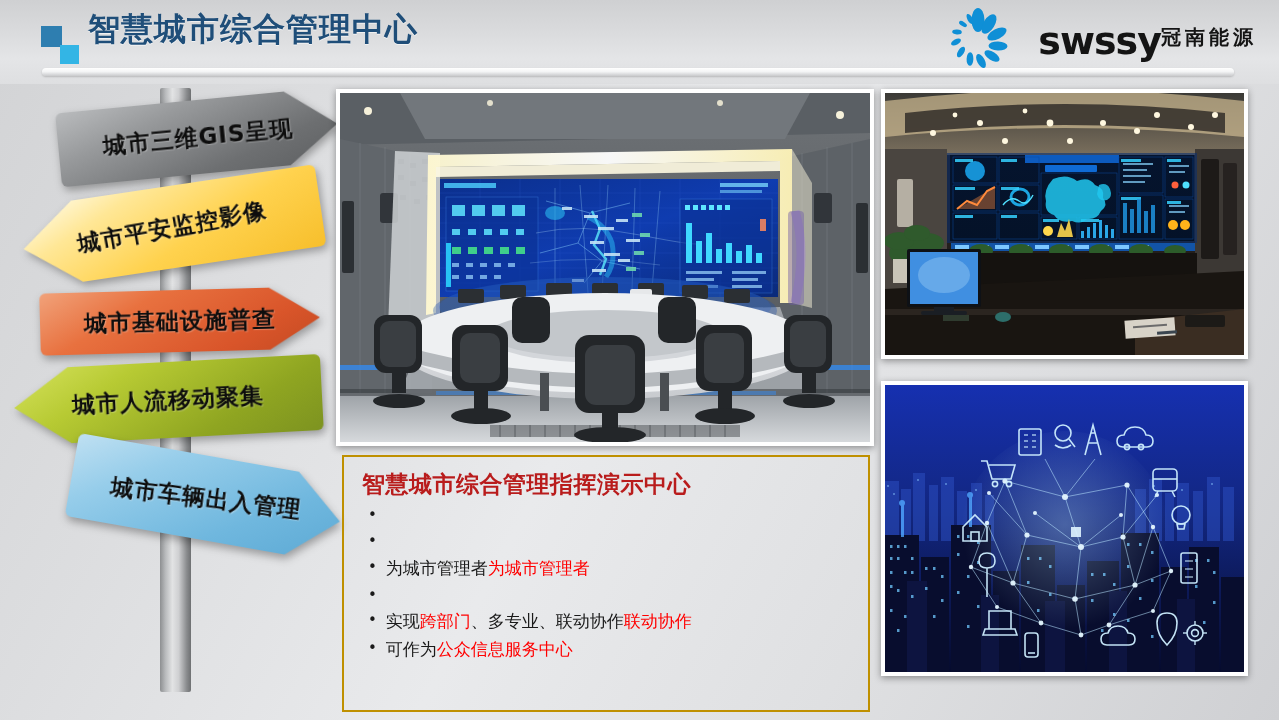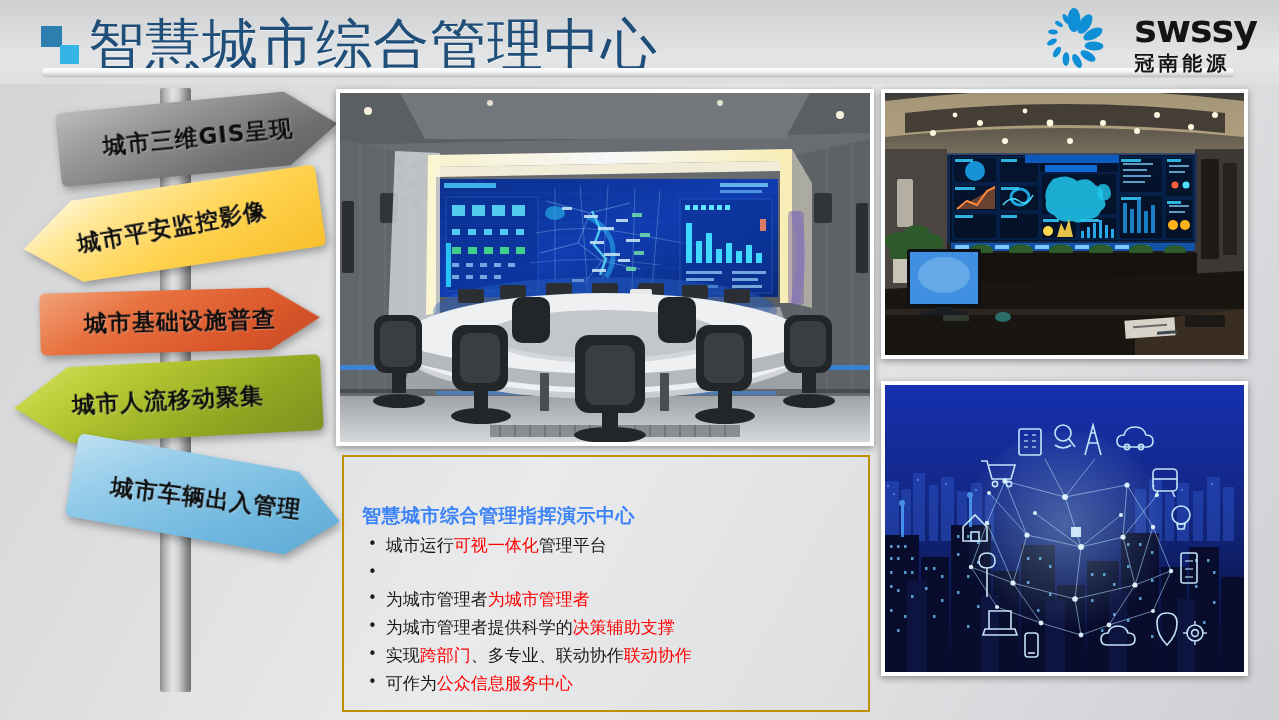--- a/index.html
+++ b/index.html
@@ -22,36 +22,36 @@
   #header-squares .sq-a {
     position:absolute; left:0; top:0; width:21px; height:21px;
     background:#2e7eb0;
   }
   #header-squares .sq-b {
     position:absolute; left:19px; top:19px; width:19px; height:19px;
     background:#33b5e5;
   }
   #page-title {
     position: absolute; left: 88px; top: 8px;
-    font-size: 56px; font-weight: normal; letter-spacing: 1px;
+    font-size: 32px; font-weight: bold; letter-spacing: 1px;
     color: #1f4e79;
     font-family: "DejaVu Sans", "Liberation Sans", sans-serif;
     text-shadow: 0 1px 0 rgba(255,255,255,.6);
   }
   #header-rule {
     position:absolute; left:42px; top:68px; width:1192px; height:8px;
     background: linear-gradient(180deg,#ffffff 0%, #f4f5f6 45%, #c9cacc 100%);
     border-radius: 4px;
     box-shadow: 0 1px 2px rgba(0,0,0,.18);
   }
 
   
   #logo { position:absolute; right:22px; top:6px; height:70px; display:flex; align-items:center; gap:10px; }
   #logo-mark { width:68px; height:68px; position:relative; }
-  #logo-text { display:flex; flex-direction:column; align-items:flex-start; line-height:1;margin-left:16px; }
+  #logo-text { display:flex; flex-direction:row; align-items:flex-start; line-height:1;margin-left:16px; }
   #logo-word {
     font-size: 38px; font-weight: bold; letter-spacing: -1px;
     color:#141414;
     font-family:"DejaVu Sans","Liberation Sans",sans-serif;
   }
   #logo-sub {
     font-size: 20px; font-weight: bold; letter-spacing: 4px; color:#141414;
     margin-top: 5px; font-family:"DejaVu Sans","Liberation Sans",sans-serif;text-align:center;
   }
 
@@ -129,23 +129,23 @@
   .photo > svg { display:block; width:100%; height:100%; }
 
   
   #callout {
     position:absolute; left:342px; top:455px; width:528px; height:257px;
     border: 2px solid #bf9000;
     background: rgba(255,255,255,0.0);
     padding: 12px 18px 8px 18px;
   }
   #callout-title {
-    font-size: 19px; font-weight:bold; color:#3b82f6;
+    font-size: 23px; font-weight:bold; color:#b91c1c;
     font-family:"DejaVu Sans","Liberation Sans",sans-serif;
-    margin-bottom: 4px; letter-spacing:.5px;margin-top:34px;
+    margin-bottom: 4px; letter-spacing:.5px;
   }
   .bullet-row {
     display:flex; align-items:flex-start; gap:9px;
     margin: 2.5px 0 2.5px 6px;
     font-size: 17px; color:#1a1a1a; line-height:1.5;
     font-family:"DejaVu Sans","Liberation Sans",sans-serif;
   }
   .bullet-dot { color:#1a1a1a; font-size:15px; line-height:1.55; }
   .hl { color:#ff0000; }
 </style>
@@ -889,32 +889,30 @@
       <path d="M222,260 q-6,0 -6,-6 q0,-6 7,-6 q2,-7 10,-7 q8,0 10,7 q7,0 7,6 q0,6 -6,6 Z"></path>
     </g>
   </svg>
 </div>
 
 <div id="callout">
   <div id="callout-title">智慧城市综合管理指挥演示中心</div>
   <div id="callout-list">
       <div class="bullet-row">
         <span class="bullet-dot">•</span>
-        <span><span>城市运行</span><span class="hl">可视一体化</span><span>管理平台</span></span>
       </div>
       <div class="bullet-row">
         <span class="bullet-dot">•</span>
       </div>
       <div class="bullet-row">
         <span class="bullet-dot">•</span>
         <span><span>为城市管理者</span><span class="hl">为城市管理者</span></span>
       </div>
       <div class="bullet-row">
         <span class="bullet-dot">•</span>
-        <span><span>为城市管理者提供科学的</span><span class="hl">决策辅助支撑</span></span>
       </div>
       <div class="bullet-row">
         <span class="bullet-dot">•</span>
         <span><span>实现</span><span class="hl">跨部门</span><span>、多专业、联动协作</span><span class="hl">联动协作</span></span>
       </div>
       <div class="bullet-row">
         <span class="bullet-dot">•</span>
         <span><span>可作为</span><span class="hl">公众信息服务中心</span></span>
       </div>
     </div>

